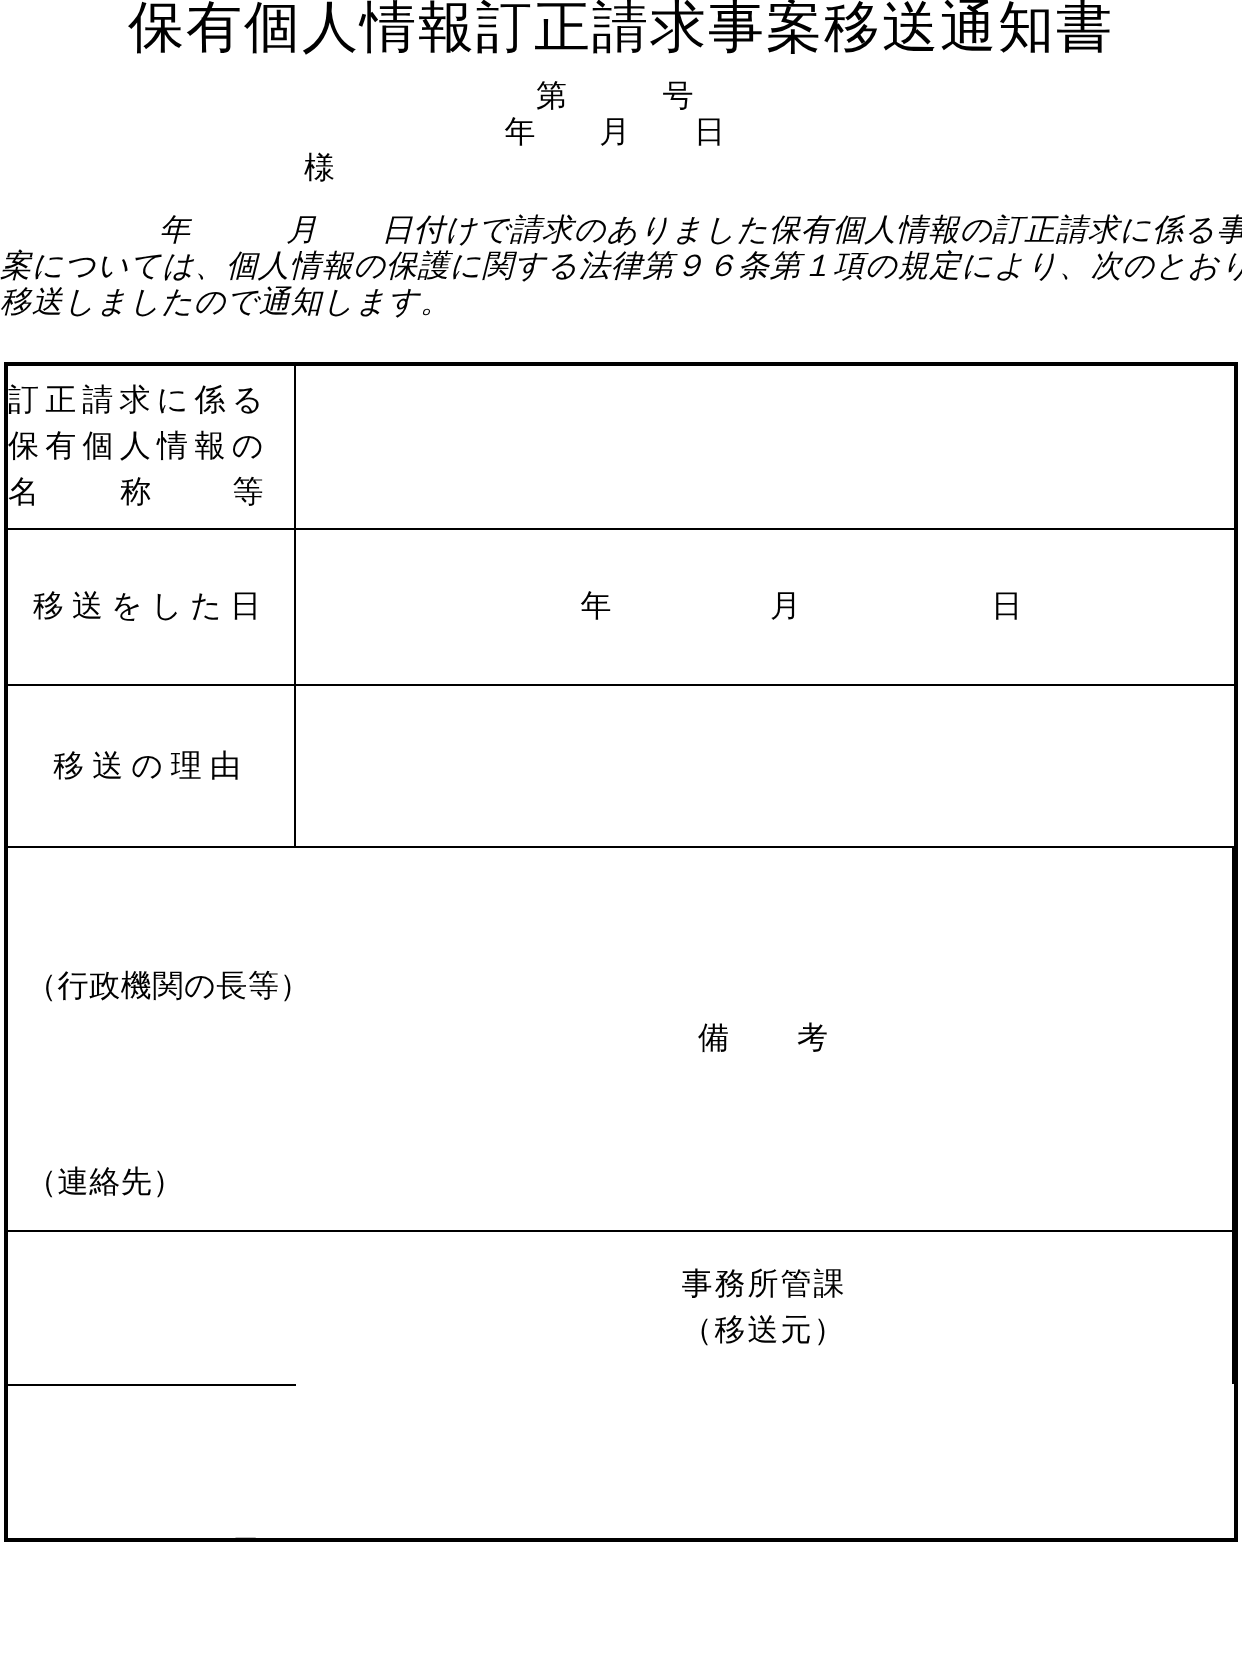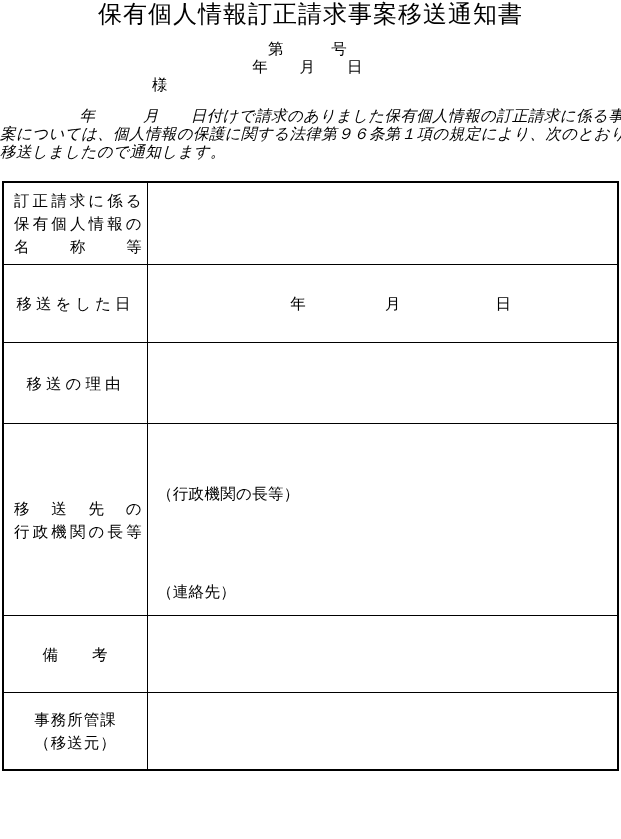--- a/index.html
+++ b/index.html
@@ -6,21 +6,21 @@
   body {
     width:621px; height:839px;
     background:#ffffff; color:#000000;
     font-family:"Liberation Sans","DejaVu Sans",sans-serif;
     font-size:15.5px; line-height:18px; letter-spacing:0.3px;
     overflow:hidden;
   }
   .page { position:relative; width:621px; height:839px; }
 
   .title {
-    text-align:center; font-size:24px; letter-spacing:1px;
+    text-align:center; font-size:28px; letter-spacing:1px;
     line-height:24px; padding-top:2px; white-space:pre;
   }
   .right { text-align:center; padding-right:6px; white-space:pre; }
   .docnum { margin-top:14px; }
   .recipient { padding-left:152px; white-space:pre; }
   .issuer { margin-top:29px; letter-spacing:1.5px; }
 
   .para { margin-top:13px;font-style:italic; }
   .pline { white-space:pre; letter-spacing:0.4px; line-height:18px; }
 
@@ -33,21 +33,21 @@
     grid-template-rows:81px 78px 81px 192px 77px 77px;
   }
   .cell { box-sizing:border-box; overflow:hidden; }
   .lab {
     border-right:1px solid #000;
     display:flex; flex-direction:column; justify-content:center;
     line-height:23px;
   }
   .bt { border-top:1px solid #000; }
   .jline {
-    width:128px; margin-left:10px;
+    width:128px; margin-left:0;
     text-align:justify; text-align-last:justify;
   }
   .cline { text-align:center; letter-spacing:4px; }
   .cline0 { text-align:center; letter-spacing:1px; }
 
   .r2val { display:flex; align-items:center; white-space:pre; }
   .r4val { padding:12px 0 0 9px; line-height:23px; white-space:pre; }
   .paren2 { margin-top:29px; }
   .r6val { padding-top:16px; line-height:27px; white-space:pre; }
 </style>
@@ -82,24 +82,20 @@
     <div class="cell lab bt">
       <div class="cline">移送をした日</div>
     </div>
     <div class="cell bt r2val">　　　　　　　　　年　　　　　月　　　　　　日</div>
 
     <div class="cell lab bt">
       <div class="cline">移送の理由</div>
     </div>
     <div class="cell bt"></div>
 
-    <div class="cell lab bt">
-      <div class="jline">移　送　先　の</div>
-      <div class="jline">行政機関の長等</div>
-    </div>
     <div class="cell bt r4val">
       <div>（行政機関の長等）</div>
       <div class="paren2">（連絡先）</div>
       
       
       
       
     </div>
 
     <div class="cell lab bt">

